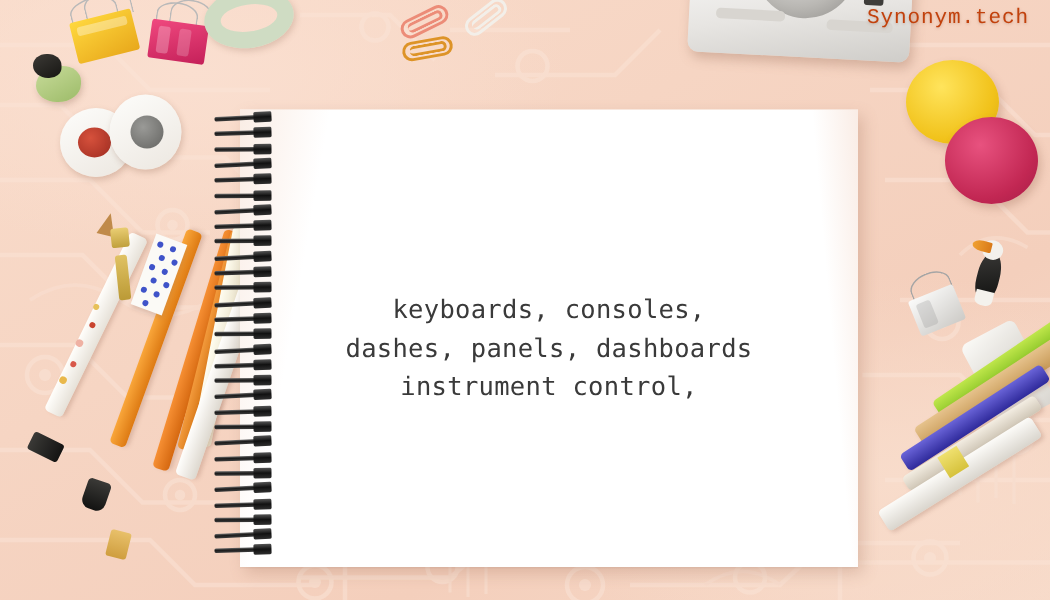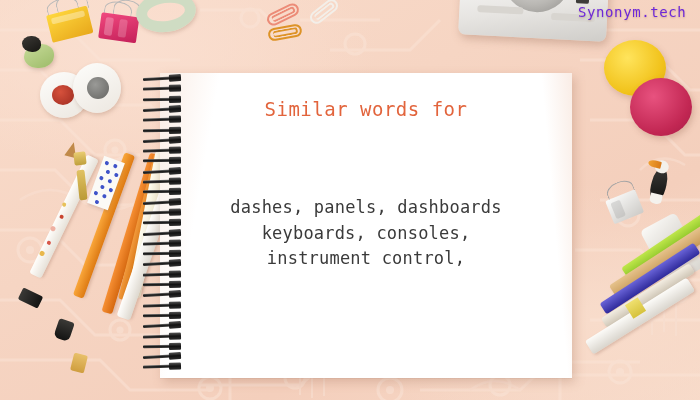--- a/index.html
+++ b/index.html
@@ -63,21 +63,21 @@
   .words{
     position:absolute;left:0;top:122px;width:412px;text-align:center;
     color:#3a3a3a;font-size:17px;line-height:25.5px;letter-spacing:.2px;
   }
   .words div{white-space:nowrap;}
 
   
   .logo{
     position:absolute;left:578px;top:3px;
     font-size:14px;line-height:18px;letter-spacing:.6px;
-    color:#6d28d9;text-shadow:0 1px 2px rgba(170,120,95,.45);
+    color:#c2410c;text-shadow:0 1px 2px rgba(170,120,95,.45);font-family:Liberation Mono, monospace;
   }
 
   
   .prop{position:absolute;}
 
   
   .clip-body{position:absolute;border-radius:2px;}
   .clip-arm{position:absolute;border:1.6px solid #b9b9b9;border-radius:40%;background:transparent;}
 
   
@@ -434,24 +434,23 @@
         <div class="cap"></div>
       </div>
       <div class="coil" style="top: 288.4px; transform: rotate(-1.8deg);">
         <div class="bar"></div>
         <div class="cap"></div>
       </div>
     </div>
 
   <div class="content">
     <div class="title-block">
-      <div class="t-line1">Similar words for</div>
     </div>
     <div class="words" id="words">
+        <div>keyboards, consoles,</div>
         <div>dashes, panels, dashboards</div>
-        <div>keyboards, consoles,</div>
         <div>instrument control,</div>
       </div>
   </div>
 
   <div class="logo">Synonym.tech</div>
 
 </div>
 
 </body></html>

